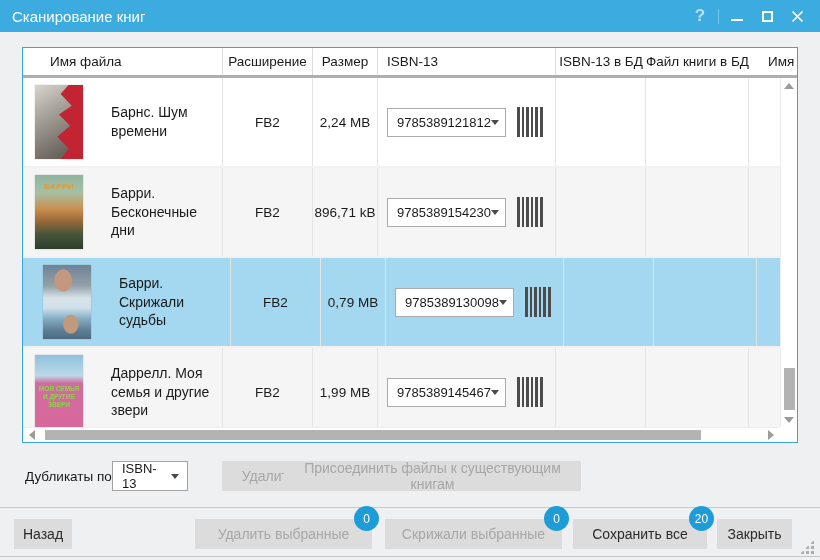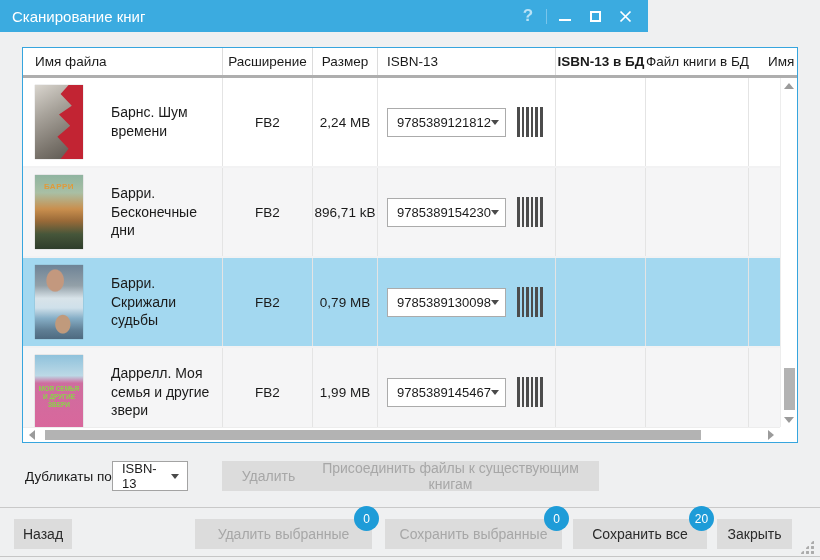--- a/index.html
+++ b/index.html
@@ -6,21 +6,21 @@
   html, body { width: 820px; height: 560px; }
   body {
     position: relative;
     background: #eff0f1;
     font-family: "Liberation Sans", sans-serif;
     overflow: hidden;
     color: #1a1a1a;
   }
   
   .titlebar {
-    position: absolute; left: 0; top: 0; width: 648px; height: 32px;
+    position: absolute; left: 0; top: 0; width: 820px; height: 32px;
     background: #3babe0; display: flex; align-items: center;
   }
   .titlebar .title { margin-left: 12px; font-size: 15px; color: #fff; }
   .tb-icons { margin-left: auto; display: flex; align-items: center; margin-right: 8px; }
   .tb-btn { width: 30px; height: 32px; display: flex; align-items: center; justify-content: center; cursor: default; }
   .help-glyph { color: #b9e2f6; font-size: 17px; font-weight: bold; }
   .tb-divider { width: 1px; height: 15px; background: #79c5eb; margin: 0 3px; }
   .min-glyph { width: 12px; height: 2px; background: #fff; margin-top: 8px; }
   .max-glyph { width: 11px; height: 11px; border: 2px solid #fff; }
   
@@ -31,47 +31,47 @@
   .thead {
     position: absolute; top: 0; left: 0; right: 0; height: 30px;
     display: flex; background: #fff; border-bottom: 3px solid #aeaeae;
   }
   .th { font-size: 13.5px; display: flex; align-items: center; justify-content: center; }
   .th.divr { border-right: 1px solid #dcdcdc; }
   .c-name  { width: 200px; }
   .c-ext   { width: 90px; }
   .c-size  { width: 65px; text-align: right; }
   .c-isbn  { width: 178px; }
-  .c-isbndb{ width: 90px; font-weight: bold; }
+  .c-isbndb{ width: 90px; }
   .c-filedb{ width: 103px; }
   .c-name2 { flex: 1; }
-  .th.c-name { justify-content: flex-start; padding-left: 12px; }
+  .th.c-name { justify-content: flex-start; padding-left: 27px; }
   .th.c-isbn { justify-content: flex-start; padding-left: 9px; }
   .th.c-name2{ justify-content: flex-start; padding-left: 19px; }
   .tbody {
     position: absolute; top: 30px; left: 0; right: 17px; bottom: 15px; overflow: hidden;
   }
   .trow { height: 90px; display: flex; background: #fff; border-bottom: 2px solid #f2f2f3; }
   .trow.alt { background: #f5f5f6; }
-  .trow.selected { background: #a3d8f0; }
+  .trow.selected { background: #a3d8f0; padding-left: 8px; }
   .td { display: flex; align-items: center; justify-content: center;
         font-size: 13.5px; border-right: 1px solid #e4e4e4; }
   .td.c-name { justify-content: flex-start; }
   .td.c-isbn { justify-content: flex-start; padding-left: 9px; gap: 11px; }
   .td.c-name2 { border-right: none; }
   .fname { margin-left: 28px; width: 116px; font-size: 14px; line-height: 1.35; }
   
   .cover { position: relative; width: 48px; height: 74px; margin-left: 12px;
            flex: none; overflow: hidden; box-shadow: 0 0 1px rgba(0,0,0,.35); }
   .cover-label { position: absolute; width: 100%; text-align: center; font-weight: bold; }
   .cover-0 { background: linear-gradient(150deg,#d9d5ce 0%,#a7a29a 35%,#7a746c 70%,#55504a 100%); }
   .cover-0::after { content:""; position: absolute; left: 16px; top: 0; right: 0; bottom: 0;
     background: #c22433;
     clip-path: polygon(55% 0,100% 0,100% 100%,30% 100%,55% 86%,20% 70%,60% 55%,25% 40%,65% 28%,30% 12%); }
-  .cover-1 { background: linear-gradient(180deg,#8fb4a0 0%,#a9bfa4 24%,#c98f4e 46%,#9a6a38 62%,#46563a 80%,#2f3d2b 100%); }
+  .cover-1 { background: linear-gradient(180deg,#8fb4a0 0%,#a9bfa4 24%,#c98f4e 46%,#9a6a38 62%,#46563a 80%,#2f3d2b 100%); font-style: italic; }
   .cover-1 .cover-label { top: 7px; font-size: 8px; color: #e09a3a; letter-spacing: .5px; }
   .cover-2 { background:
       radial-gradient(ellipse 15px 19px at 42% 21%, #c3987e 0 55%, rgba(0,0,0,0) 62%),
       radial-gradient(ellipse 13px 16px at 58% 80%, #c09a7c 0 55%, rgba(0,0,0,0) 62%),
       linear-gradient(180deg,#6e8396 0%,#93a0a8 28%,#d8e3e9 45%,#cfe0ea 58%,#86aec6 72%,#5f7e94 88%,#4e6a80 100%); }
   .cover-3 { background: linear-gradient(180deg,#8fc2dc 0%,#bcd9e6 28%,#cf6d9f 38%,#d9679c 100%); }
   .cover-3 .cover-label { top: 30px; font-size: 6.5px; color: #8bd34a; line-height: 1.2; padding: 0 3px; }
   
   .combo { width: 119px; height: 29px; background: #fff; border: 1px solid #ababab;
            display: flex; align-items: center; }
@@ -99,21 +99,21 @@
          font-size: 14px; color: #2b2b2b; font-family: inherit; }
   .btn.disabled { color: #a7a7a7; }
   .dup-label { position: absolute; left: 25px; top: 469px; font-size: 13.5px; }
   .select { position: absolute; background: #fff; border: 1px solid #a3a3a3; height: 30px;
             display: flex; align-items: center; }
   .select .val { margin-left: 9px; font-size: 13px; flex: 1; }
   .select .arrow { width:0;height:0;border-left:4px solid transparent;border-right:4px solid transparent;
                    border-top:5px solid #4a4a4a; margin-right: 8px; }
   .dup-select { left: 112px; top: 461px; width: 76px; }
   .btn-delete { left: 200px; top: 461px; width: 93px; margin-left: 22px; }
-  .btn-attach { left: 302px; top: 461px; width: 297px; }
+  .btn-attach { left: 284px; top: 461px; width: 297px; }
   .footer-line { position: absolute; left: 0; right: 0; top: 507px; height: 1px; background: #c9c9c9; }
   .bottom-line { position: absolute; left: 0; right: 0; bottom: 3px; height: 1px; background: #c6c6c6; }
   .btn-back     { left: 14px;  top: 519px; width: 58px; }
   .btn-del-sel  { left: 195px; top: 519px; width: 177px; }
   .btn-save-sel { left: 385px; top: 519px; width: 177px; }
   .btn-save-all { left: 573px; top: 519px; width: 134px; }
   .btn-close    { left: 717px; top: 519px; width: 75px; }
   .badge { position: absolute; top: -13px; right: -7px; width: 25px; height: 25px;
            border-radius: 50%; background: #1e9cd8; color: #fff; font-size: 12px;
            display: flex; align-items: center; justify-content: center; }
@@ -299,21 +299,21 @@
 <button class="btn disabled btn-delete">Удалить</button>
 <button class="btn disabled btn-attach">Присоединить файлы к существующим книгам</button>
 
 <div class="footer-line"></div>
 <button class="btn btn-back">Назад</button>
 <button class="btn disabled btn-del-sel">
   <span>Удалить выбранные</span>
   <span class="badge">0</span>
 </button>
 <button class="btn disabled btn-save-sel">
-  <span>Сохранить выбранные</span>
+  <span>Скрижали выбранные</span>
   <span class="badge">0</span>
 </button>
 <button class="btn btn-save-all">
   <span>Сохранить все</span>
   <span class="badge">20</span>
 </button>
 <button class="btn btn-close">Закрыть</button>
 <div class="bottom-line"></div>
 <div class="grip"></div>
 

